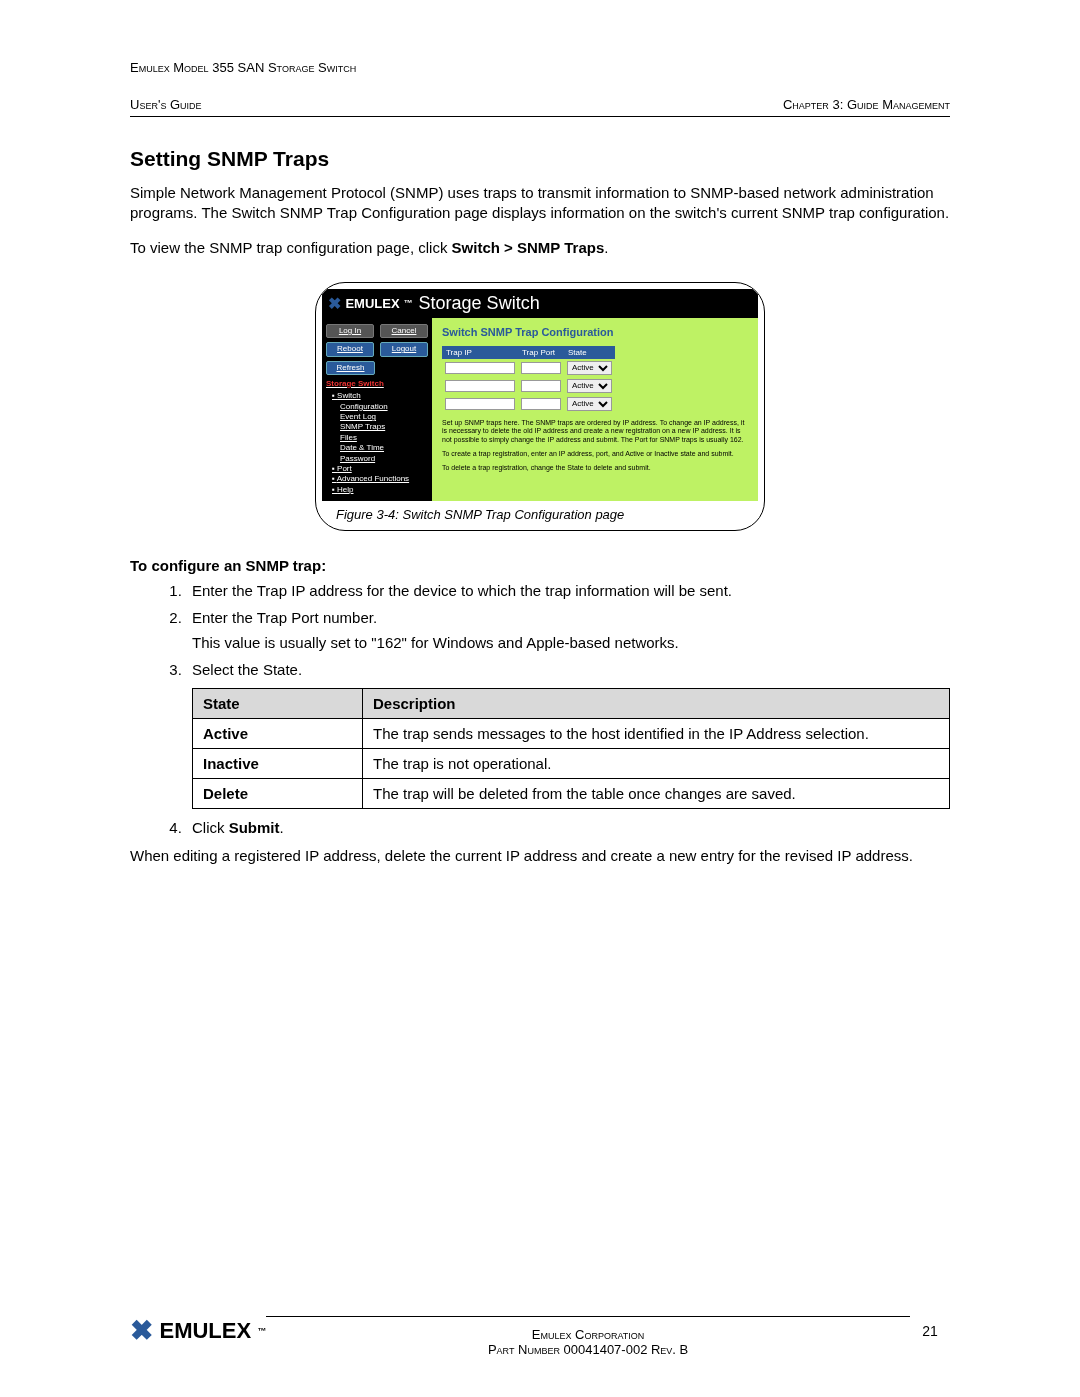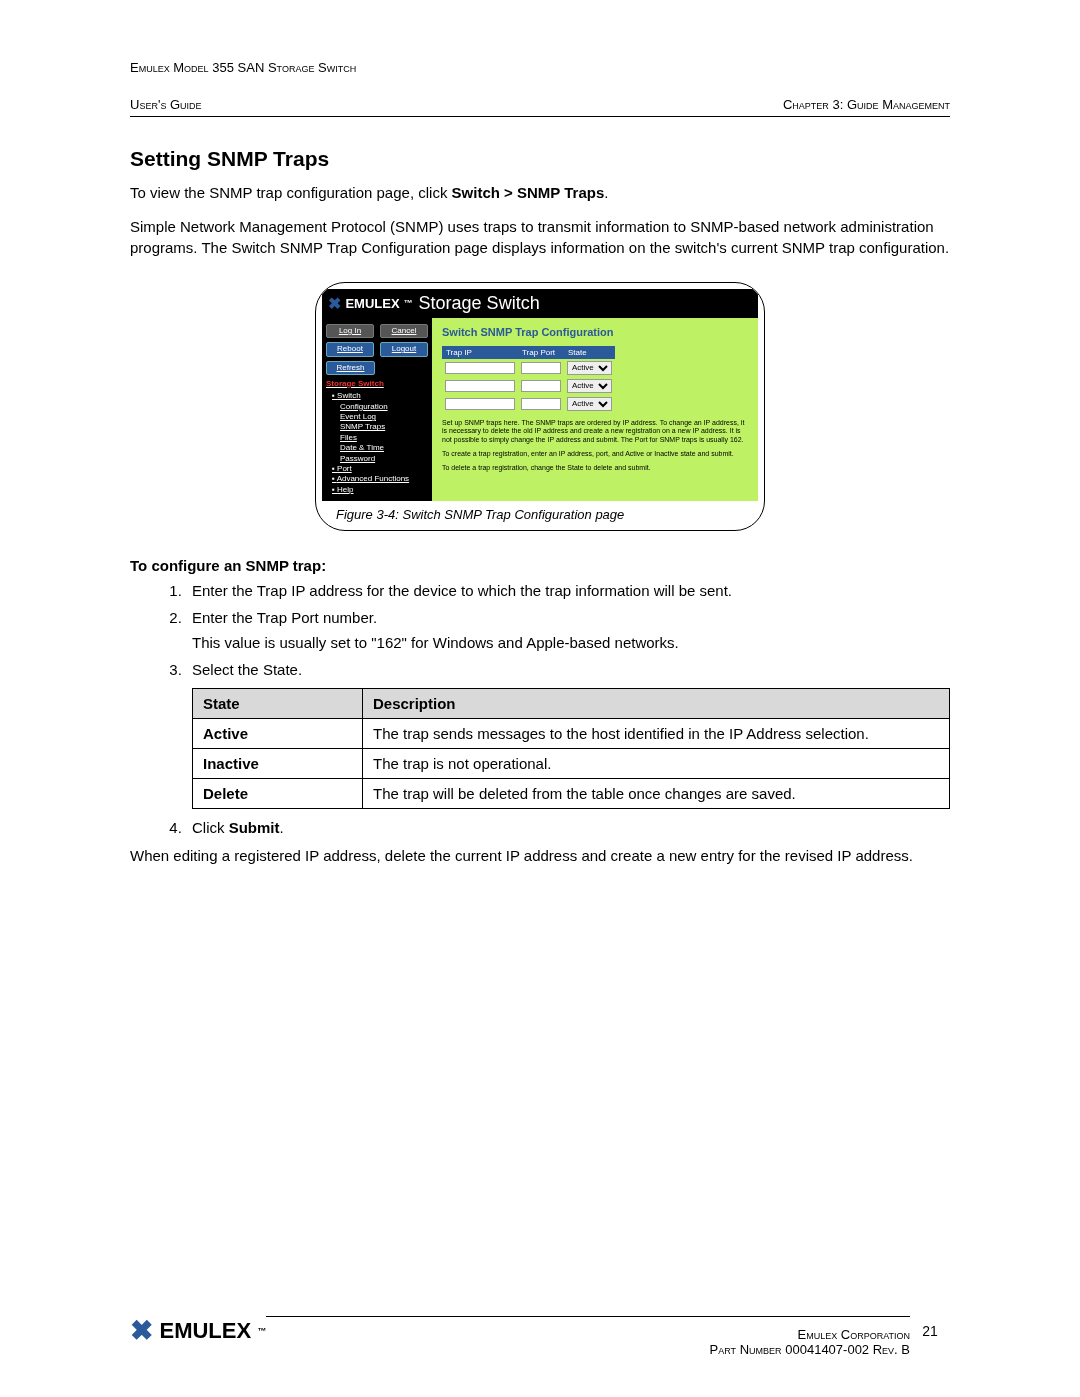--- a/index.html
+++ b/index.html
@@ -62,21 +62,21 @@
   ol.steps { list-style: decimal; margin-left:56px; font-size:15px; }
   ol.steps > li { margin-bottom:10px; padding-left:6px;}
   ol.steps p.note { margin:8px 0 0 0; font-size:15px;}
   table.state-table { border-collapse:collapse; width: calc(100% - 56px); margin:10px 0 10px 56px; font-size:15px;}
   table.state-table th, table.state-table td { border:1.5px solid #000; padding:6px 10px; text-align:left; vertical-align:top;}
   table.state-table th { background:#d9d9d9; font-weight:bold;}
   table.state-table td.k { font-weight:bold; width:170px;}
 
   
   .footer { margin-top:auto; display:flex; align-items:center; justify-content:space-between; border-top: none; padding-top:12px;}
-  .footer-center { text-align:right; font-size:13px; font-variant: small-caps; flex:1;margin-top:12px;}
+  .footer-center { text-align:center; font-size:13px; font-variant: small-caps; flex:1;margin-top:12px;}
   .footer-page { font-size:14px; width:40px; text-align:center;}
   .footer-logo { display:flex; align-items:center; gap:6px; font-size:22px; font-weight:bold;}
   .footer-logo .x { color:#2a5a9a; font-size:28px;}
   .tm { font-size:9px; vertical-align:super;}
   hr.sep{border:none;border-top:1px solid #000;margin-bottom:10px;}
 </style>
 </head>
 <body>
 
 <div class="page">
@@ -86,25 +86,25 @@
       <span>Emulex Model 355 SAN Storage Switch</span>
       <span>User's Guide</span>
     </div>
     <div class="header-right">
       <span>Chapter 3: Guide Management</span>
     </div>
   </div>
 
   <h2 class="section-title">Setting SNMP Traps</h2>
 
+  <p class="body">Simple Network Management Protocol (SNMP) uses traps to transmit information to SNMP-based network administration programs. The Switch SNMP Trap Configuration page displays information on the switch's current SNMP trap configuration.</p>
+
   <p class="body">
     <span>To view the SNMP trap configuration page, click </span><span class="bold">Switch &gt; SNMP Traps</span><span>.</span>
   </p>
-
-  <p class="body">Simple Network Management Protocol (SNMP) uses traps to transmit information to SNMP-based network administration programs. The Switch SNMP Trap Configuration page displays information on the switch's current SNMP trap configuration.</p>
 
   <div class="figure-wrap">
     <div class="figure-inner">
       <div class="app-header">
         <span class="emulex-logo">
           <span class="logo-x">✖</span>
           <span>EMULEX</span>
             <span class="tm">™</span>
         </span>
         <span class="app-title">Storage Switch</span>

